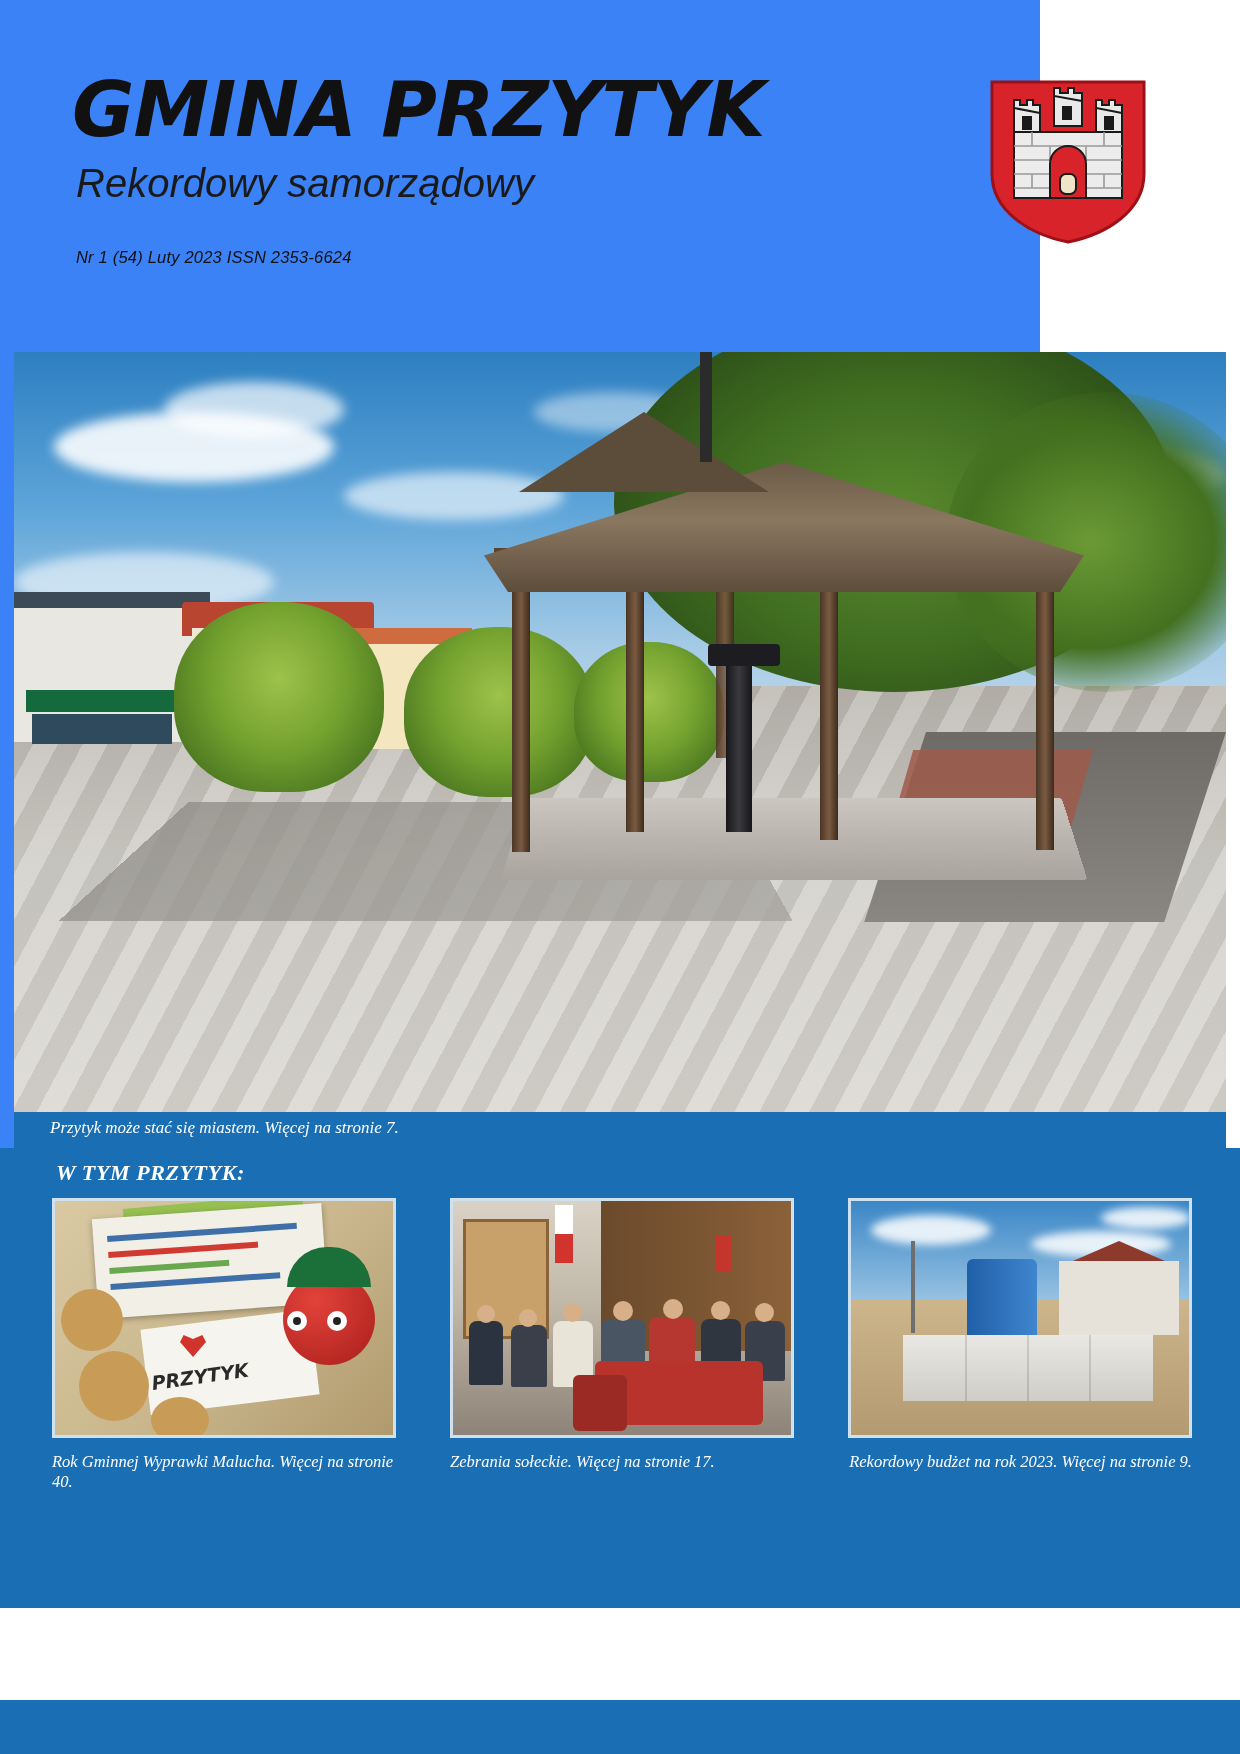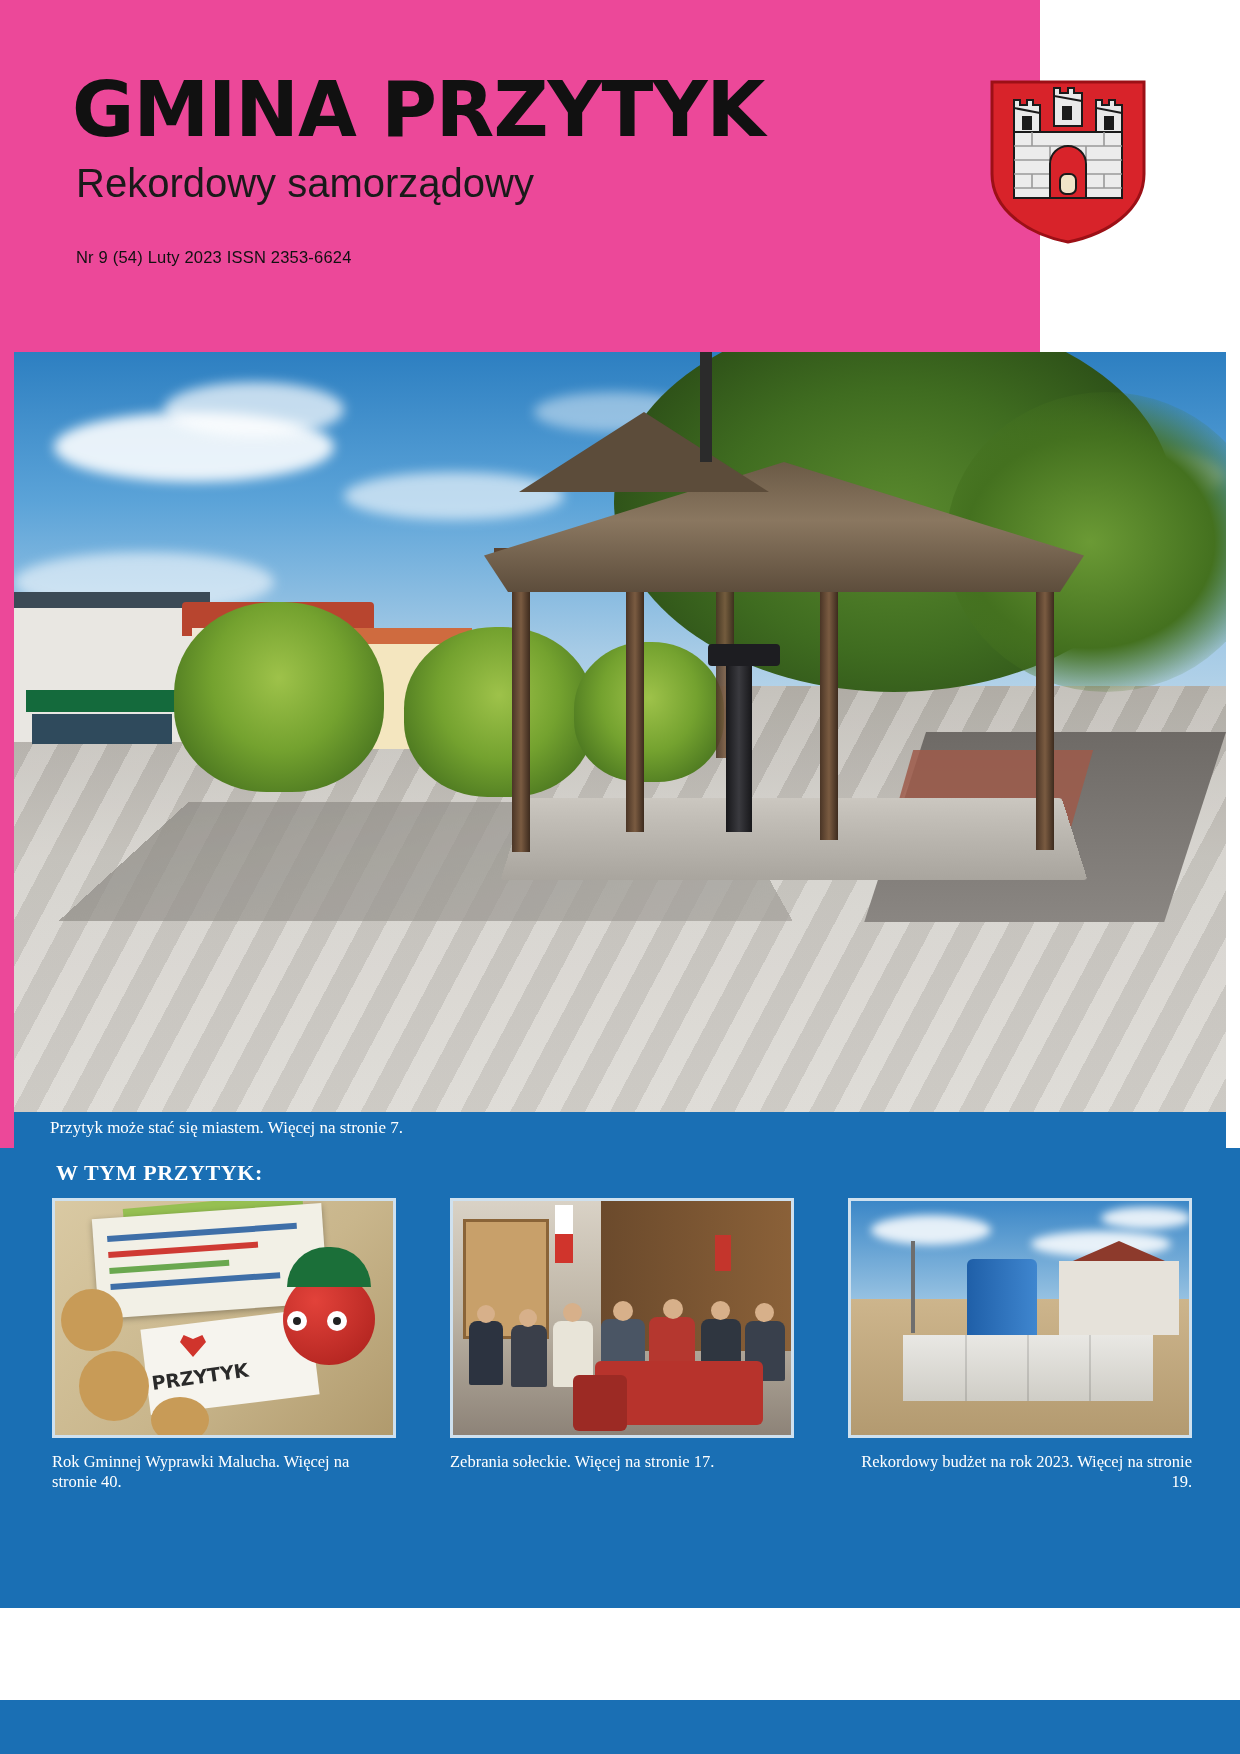--- a/index.html
+++ b/index.html
@@ -13,21 +13,22 @@
     font-family: "Liberation Sans", sans-serif;
     position: relative;
     overflow: hidden;
   }
 
   
   .page {
     position: relative;
     width: 1040px;
     height: 1754px;
-    background: #ec4899;
+    background: #3b82f6;
+    font-style: italic;
   }
   .masthead {
     position: absolute;
     left: 0;
     top: 0;
     width: 1240px;
     height: 352px;
   }
   .title-block {
     position: absolute;
@@ -349,21 +350,21 @@
 </style>
 </head>
 <body>
 
 <div class="page">
 
   <div class="masthead">
     <div class="title-block">
       <h1 class="main-title">GMINA PRZYTYK</h1>
       <div class="subtitle">Rekordowy samorządowy</div>
-      <div class="issue-line">Nr 9 (54) Luty 2023 ISSN 2353-6624</div>
+      <div class="issue-line">Nr 1 (54) Luty 2023 ISSN 2353-6624</div>
     </div>
 
     <div class="crest">
       <svg viewBox="0 0 160 168" xmlns="http://www.w3.org/2000/svg">
         <path d="M4 4 H156 V96 C156 132 120 156 80 164 C40 156 4 132 4 96 Z" fill="#d8232a" stroke="#9c1016" stroke-width="3"></path>
 
         <rect x="26" y="30" width="26" height="24" fill="#e9e9e9" stroke="#1a1a1a" stroke-width="2"></rect>
         <path d="M26 30 l0 -8 l6 0 l0 5 l7 0 l0 -5 l6 0 l0 5 l7 0 l0 8 z" fill="#e9e9e9" stroke="#1a1a1a" stroke-width="2"></path>
         <rect x="34" y="38" width="10" height="14" fill="#1a1a1a"></rect>
 
@@ -525,21 +526,21 @@
         <div class="t3-mast"></div>
         <div class="t3-tank"></div>
         <div class="t3-roof"></div>
         <div class="t3-house"></div>
         <div class="t3-wall">
           <div class="t3-wall-seam" style="left:62px;"></div>
           <div class="t3-wall-seam" style="left:124px;"></div>
           <div class="t3-wall-seam" style="left:186px;"></div>
         </div>
       </div>
-      <div class="thumb-cap cap-right">Rekordowy budżet na rok 2023. Więcej na stronie 19.</div>
+      <div class="thumb-cap cap-right">Rekordowy budżet na rok 2023. Więcej na stronie 9.</div>
     </div>
   </div>
 
   <div class="footer-url-wrap">
     
   </div>
   <div class="footer-bar"></div>
 
 </div>
 

